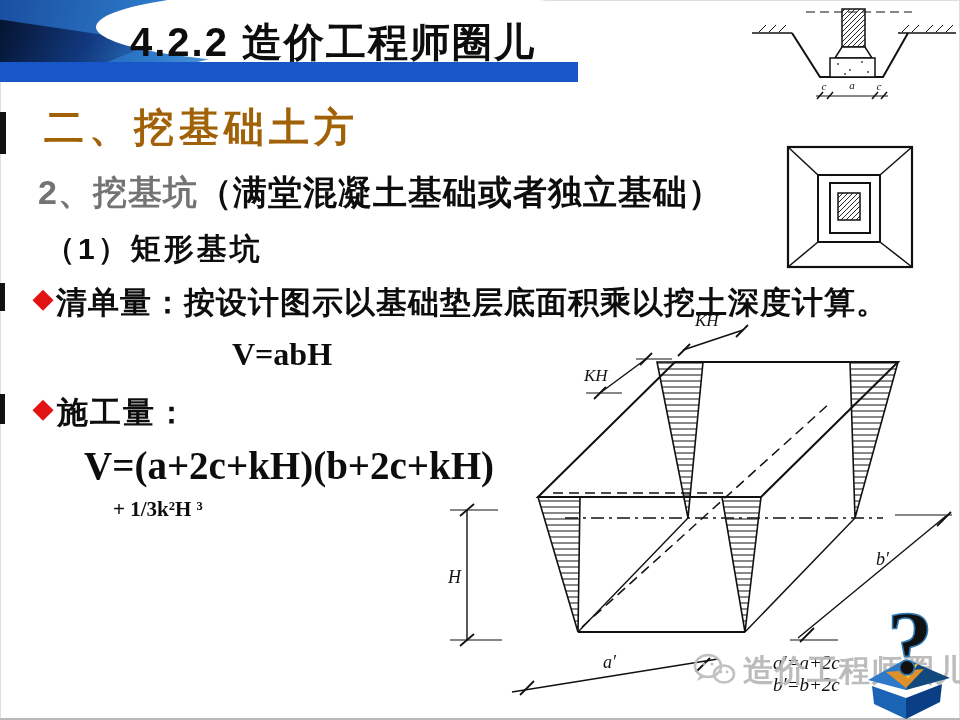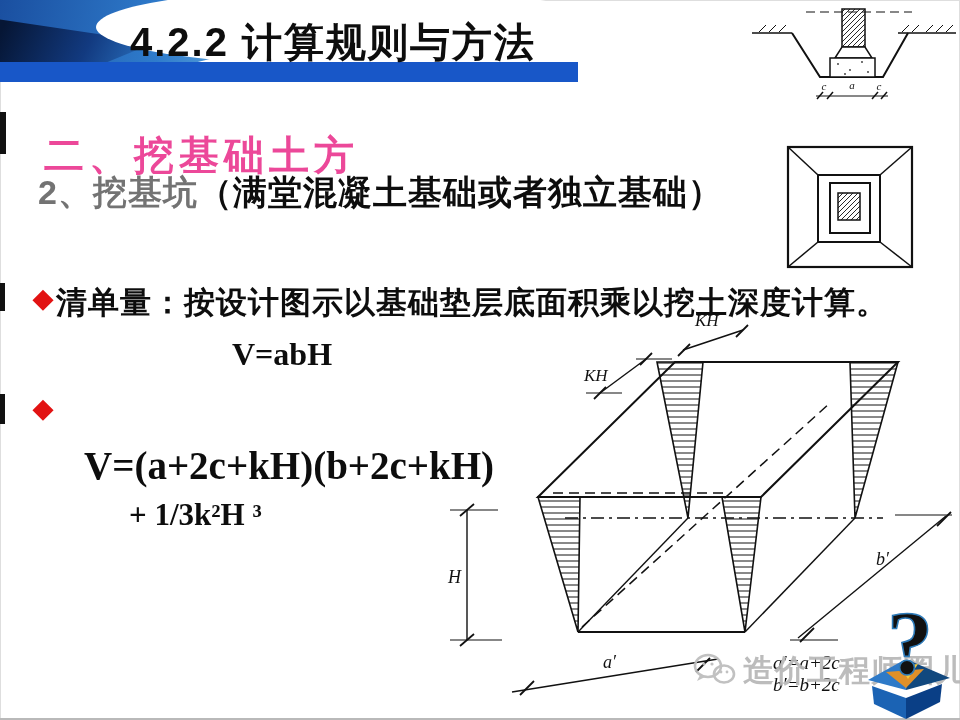--- a/index.html
+++ b/index.html
@@ -31,37 +31,37 @@
   .page-title{
     position:absolute;left:130px;top:15px;font-size:40px;font-weight:bold;
     color:#0d0d0d;letter-spacing:2px;white-space:nowrap;
   }
   .blue-bar{position:absolute;left:0;top:62px;width:578px;height:20px;background:#1857c8;}
   
   .edge-mark{position:absolute;left:0;background:#111;}
   
   .h-red{
     position:absolute;left:44px;top:100px;font-size:40px;font-weight:bold;
-    color:#ec4899;letter-spacing:5px;white-space:nowrap;margin-top:28px;
+    color:#a16207;letter-spacing:5px;white-space:nowrap;
   }
   .line2{position:absolute;left:38px;top:170px;font-size:34px;font-weight:bold;letter-spacing:1px;white-space:nowrap;}
   .line2 .red{color:#737373;}
   .line2 .blk{color:#0d0d0d;}
   .line3{position:absolute;left:45px;top:229px;font-size:30px;font-weight:bold;color:#0d0d0d;letter-spacing:3px;white-space:nowrap;}
   .bullet-line{position:absolute;display:flex;align-items:flex-start;color:#0d0d0d;font-weight:bold;white-space:nowrap;}
   .bullet-line .diamond{color:#e21313;font-size:26px;line-height:1.25;margin-right:2px;}
   .b1{left:33px;top:282px;font-size:31px;letter-spacing:1px;}
   .b2{left:33px;top:392px;font-size:31px;letter-spacing:2px;}
   .formula{
     position:absolute;font-family:"Liberation Serif",serif;font-weight:bold;
     color:#0d0d0d;white-space:nowrap;
   }
   .f1{left:232px;top:336px;font-size:32px;}
   .f2{left:84px;top:443px;font-size:39px;}
-  .f3{left:129px;top:497px;font-size:31px;}
+  .f3{left:113px;top:497px;font-size:21px;}
   
   .fig{position:absolute;}
   .fig-xsec{left:750px;top:4px;}
   .fig-plan{left:783px;top:138px;}
   .fig-3d{left:440px;top:300px;z-index:1;}
   svg .ln{stroke:#111;fill:none;}
   svg text{fill:#111;}
   .mathlbl{font-family:"Liberation Serif",serif;font-style:italic;}
   
   .watermark{
@@ -75,42 +75,44 @@
 </head>
 <body>
 
 <div class="slide">
 
   <div class="swoosh"></div>
   <div class="swoosh-dark"></div>
   <div class="swoosh-highlight"></div>
   <div class="title-ellipse"></div>
   <div class="blue-bar"></div>
-  <div class="page-title">4.2.2 计算规则与方法</div>
+  <div class="page-title">4.2.2 造价工程师圈儿</div>
 
   <div class="edge-mark" style="top:112px;width:6px;height:42px;"></div>
   <div class="edge-mark" style="top:283px;width:5px;height:28px;"></div>
   <div class="edge-mark" style="top:394px;width:5px;height:30px;"></div>
 
   <div class="h-red">二、挖基础土方</div>
 
   <div class="line2">
     <span class="red">2、挖基坑</span><span class="blk">（满堂混凝土基础或者独立基础）</span>
   </div>
 
+  <div class="line3">（1）矩形基坑</div>
 
   <div class="bullet-line b1">
     <span class="diamond">◆</span>
     <span>清单量：按设计图示以基础垫层底面积乘以挖土深度计算。</span>
   </div>
 
   <div class="formula f1">V=abH</div>
 
   <div class="bullet-line b2">
     <span class="diamond">◆</span>
+    <span>施工量：</span>
   </div>
 
   <div class="formula f2">V=(a+2c+kH)(b+2c+kH)</div>
   <div class="formula f3">+ 1/3k²H ³</div>
 
   <svg class="fig fig-xsec" width="210" height="112" viewBox="0 0 210 112">
     <defs>
       <pattern id="dgx" width="5" height="5" patternUnits="userSpaceOnUse">
         <path d="M0,5 L5,0" stroke="#111" stroke-width="0.9"></path>
       </pattern>

